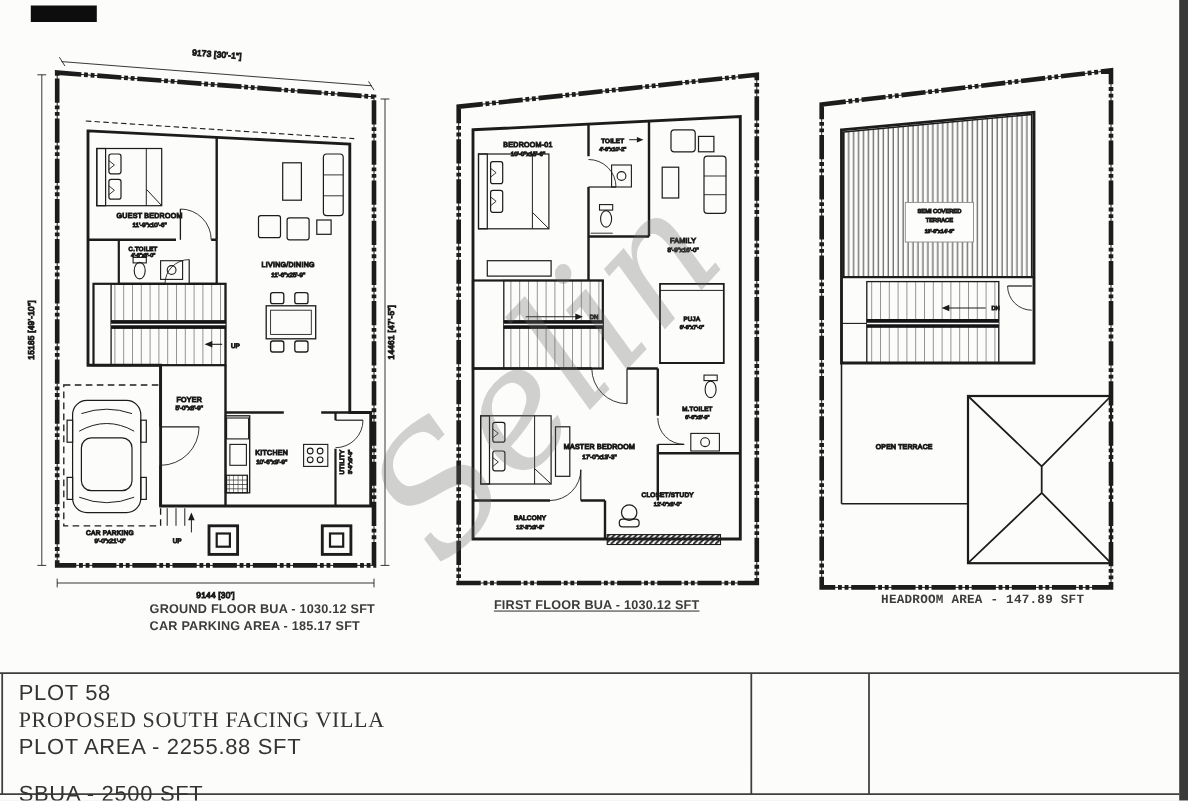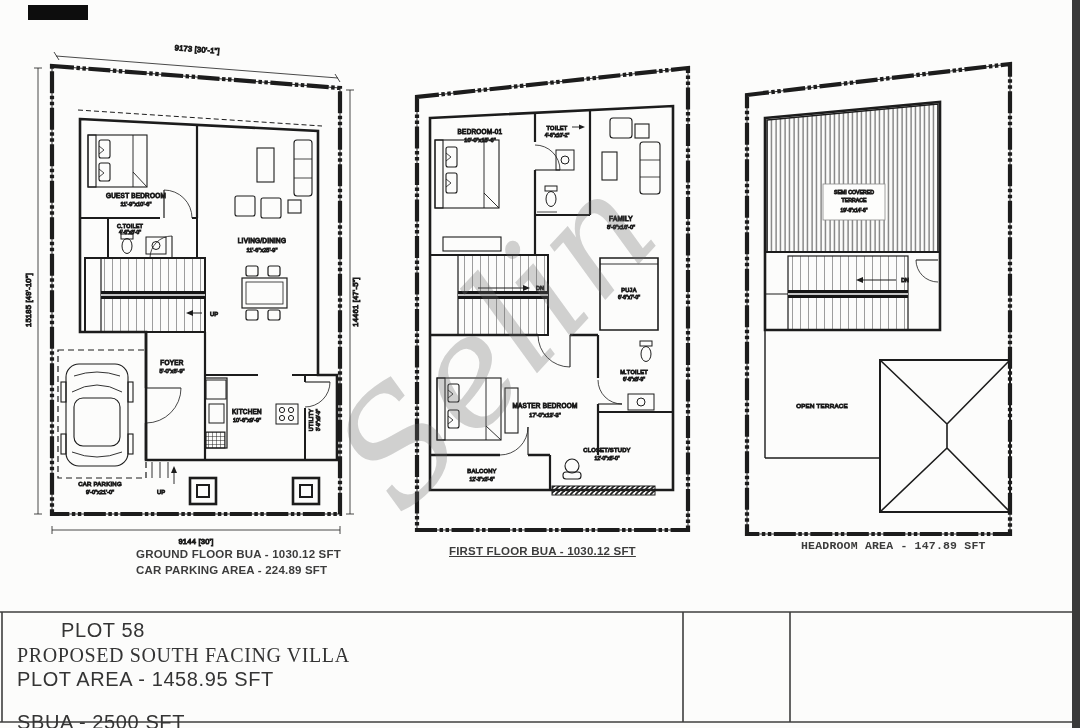--- a/index.html
+++ b/index.html
@@ -330,29 +330,29 @@
     <g stroke="#3f3f3f" stroke-width="1.6" fill="none">
       <path d="M0,612 H1072 M0,722 H1072"></path>
       <path d="M2,612 V722 M683,612 V722 M790,612 V722"></path>
     </g>
   </svg>
 
   <div class="watermark">Selin</div>
 
   <div class="caption" style="left:136px;top:546px;">
     <div>GROUND FLOOR BUA - 1030.12 SFT</div>
-    <div>CAR PARKING AREA - 224.89 SFT</div>
+    <div>CAR PARKING AREA - 185.17 SFT</div>
   </div>
   <div class="caption" style="left:449px;top:543px;text-decoration:underline;">
     <div>FIRST FLOOR BUA - 1030.12 SFT</div>
   </div>
   <div class="caption" style="left:801px;top:538px;font-family:Liberation Mono, monospace;">
     <div>HEADROOM AREA - 147.89 SFT</div>
   </div>
 
-  <div class="tb-line" style="top:619px;margin-left:44px;">PLOT 58</div>
+  <div class="tb-line" style="top:619px;">PLOT 58</div>
   <div class="tb-line" style="top:644px;font-family:Liberation Serif, serif;">PROPOSED  SOUTH FACING VILLA</div>
-  <div class="tb-line" style="top:668px;">PLOT AREA - 1458.95 SFT</div>
+  <div class="tb-line" style="top:668px;">PLOT AREA - 2255.88 SFT</div>
   <div class="tb-line" style="top:692px;margin-top:19px;">SBUA - 2500 SFT</div>
 
   <div class="corner-mark"></div>
   <div class="edge-strip"></div>
 </div>
 
 </body></html>

